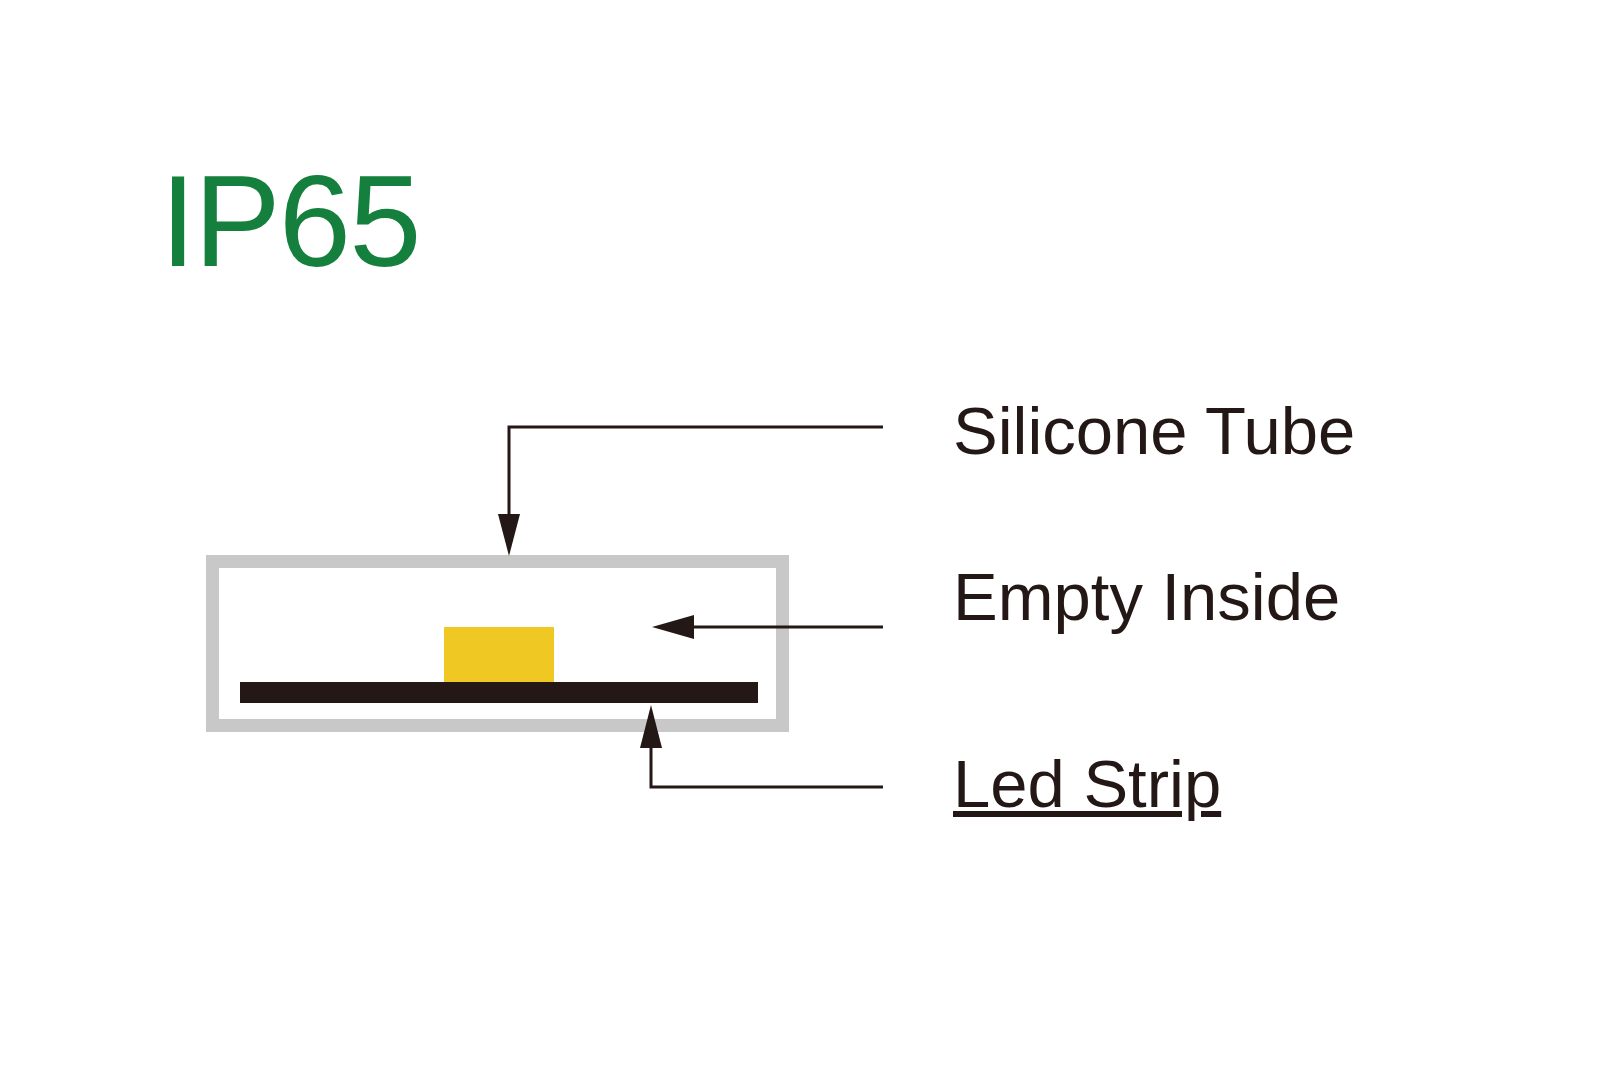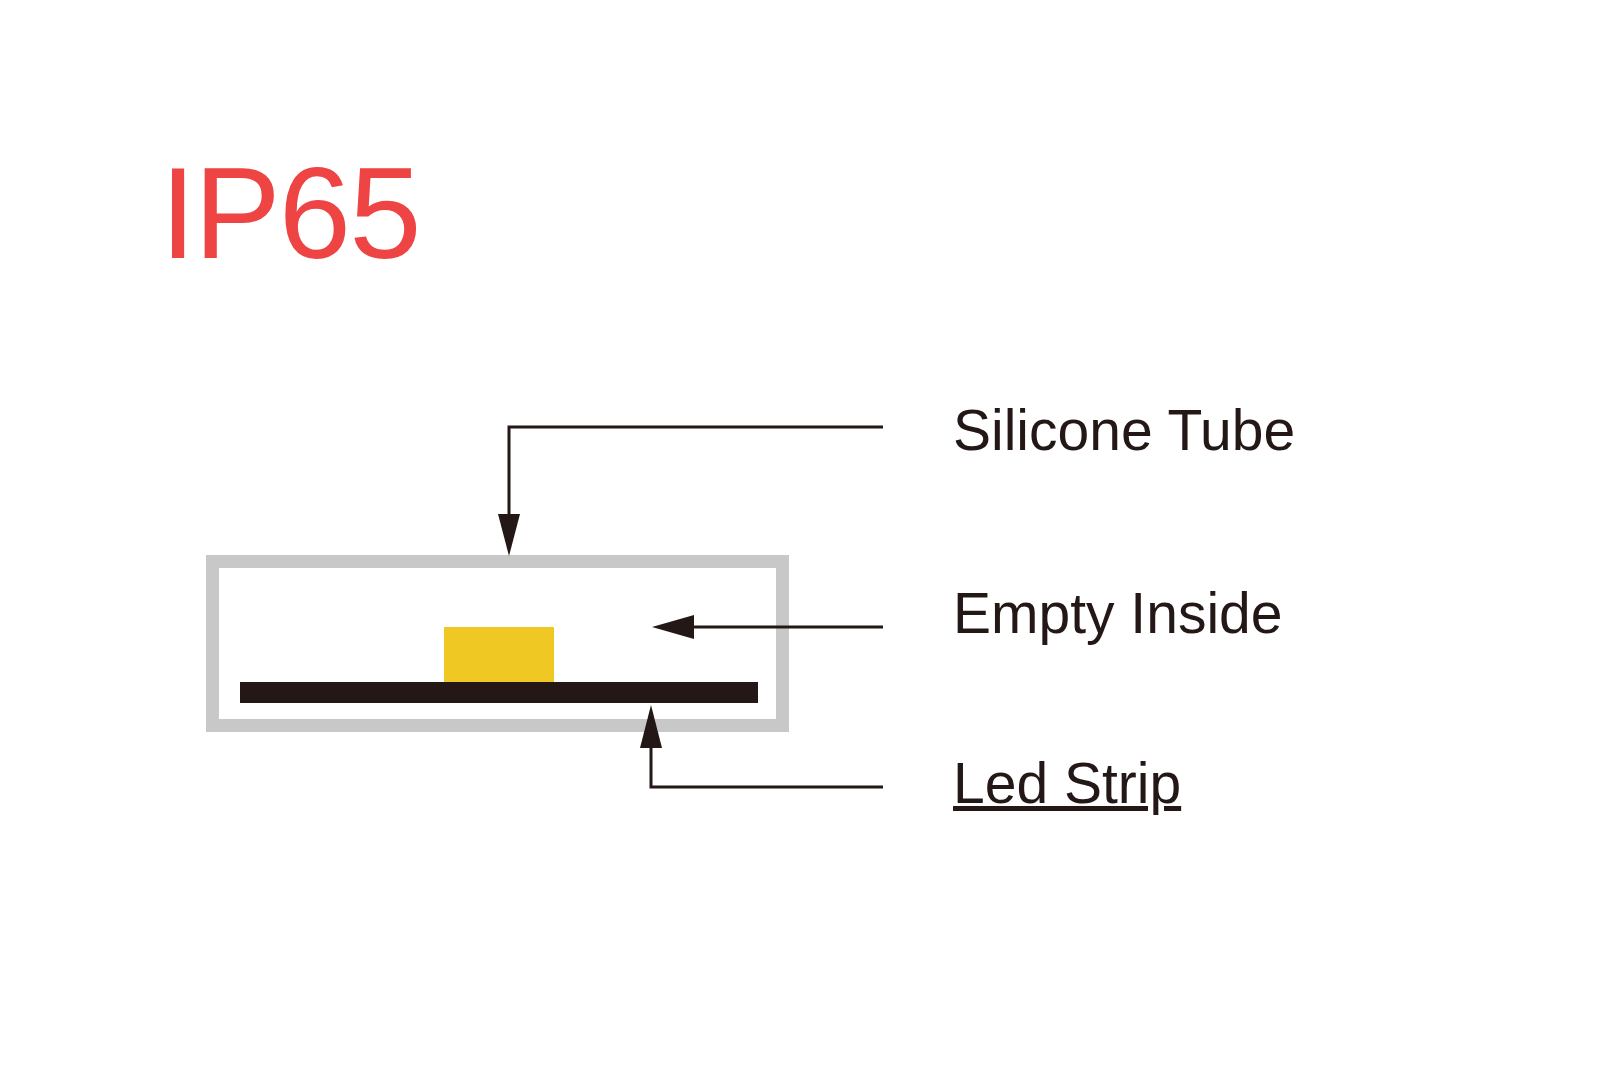--- a/index.html
+++ b/index.html
@@ -1,18 +1,18 @@
 <!DOCTYPE html>
 <html><head>
 <meta charset="utf-8">
 <style>
   html, body { margin: 0; padding: 0; background: #ffffff; }
   body { width: 1600px; height: 1067px; position: relative; overflow: hidden; font-family: "Liberation Sans", sans-serif; }
-  .title { position: absolute; left: 160px; top: 148px; font-size: 130px; line-height: 130px; color: #ef4444; letter-spacing: -2px; white-space: nowrap; }
-  .label { position: absolute; left: 953px; font-size: 57px; line-height: 75px; color: #231815; white-space: nowrap; }
+  .title { position: absolute; left: 160px; top: 156px; font-size: 130px; line-height: 130px; color: #15803d; letter-spacing: -2px; white-space: nowrap; }
+  .label { position: absolute; left: 953px; font-size: 67px; line-height: 75px; color: #231815; white-space: nowrap; }
   svg.diagram { position: absolute; left: 0; top: 0; }
 </style>
 </head>
 <body>
 
 <div class="title">IP65</div>
 
 <svg class="diagram" width="1600" height="1067" viewBox="0 0 1600 1067">
 
   <rect x="212.5" y="561.5" width="570" height="164" fill="none" stroke="#c8c8c8" stroke-width="13"></rect>
@@ -31,14 +31,14 @@
     <polygon points="652,627 694,615 694,639" fill="#231815"></polygon>
   </g>
 
   <g>
     <polyline points="883,787 651,787 651,746" fill="none" stroke="#231815" stroke-width="3"></polyline>
     <polygon points="640,748 662,748 651,705" fill="#231815"></polygon>
   </g>
 </svg>
 
 <div class="label" style="top:393px;">Silicone Tube</div>
-<div class="label" style="top:576px;">Empty Inside</div>
+<div class="label" style="top:559px;">Empty Inside</div>
 <div class="label" style="top:746px;text-decoration:underline;">Led Strip</div>
 
 </body></html>

